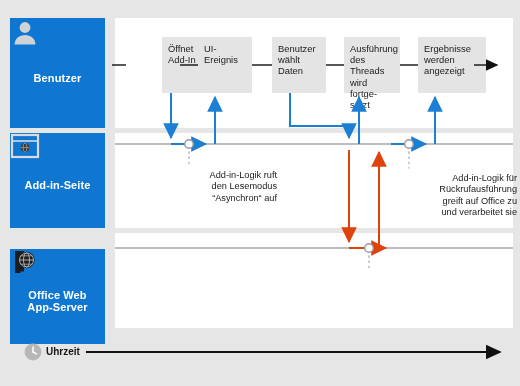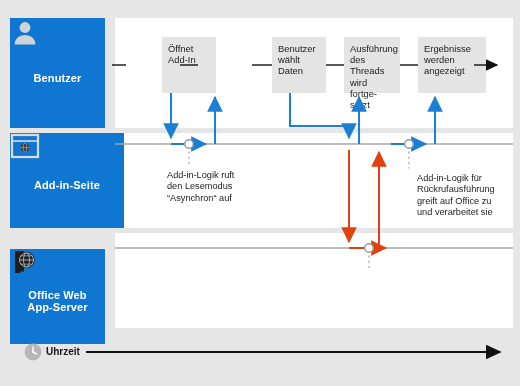--- a/index.html
+++ b/index.html
@@ -46,20 +46,21 @@
     white-space:pre-line;
   }
 
   
   .note{
     position:absolute;
     font-size:9.2px;
     line-height:11.4px;
     color:#1a1a1a;
     white-space:pre-line;
+    text-align:right;
   }
 
   
   .tl-label{
     position:absolute;
     font-size:10px;
     font-weight:700;
     color:#161616;
   }
   svg{position:absolute;left:0;top:0;overflow:visible;}
@@ -74,21 +75,21 @@
     <span class="ico">
       <svg width="30" height="30" viewBox="0 0 30 30">
         <circle cx="15" cy="9.5" r="5.4" fill="#cfd3d6"></circle>
         <path d="M4.6 26.5c0-5.9 4.7-9.6 10.4-9.6s10.4 3.7 10.4 9.6z" fill="#cfd3d6"></path>
       </svg>
     </span>
     <span class="lbl">Benutzer</span>
   </div>
 
   <div class="lane" style="left:115px;top:133px;width:398px;height:95px;"></div>
-  <div class="lane-head" style="left:10px;top:133px;width:114px;height:95px;">
+  <div class="lane-head" style="left:10px;top:133px;width:95px;height:95px;">
     <span class="ico">
       <svg width="30" height="26" viewBox="0 0 30 26">
         <rect x="2" y="2" width="26" height="22" fill="none" stroke="#d9dcde" stroke-width="2.2"></rect>
         <rect x="4.6" y="8" width="20.8" height="13.4" fill="#0f76d1"></rect>
         <line x1="2" y1="8" x2="28" y2="8" stroke="#d9dcde" stroke-width="1.6"></line>
         <circle cx="15" cy="14.6" r="4.5" fill="#3a3a3a"></circle>
         <ellipse cx="15" cy="14.6" rx="1.9" ry="4.5" fill="none" stroke="#9aa0a4" stroke-width=".8"></ellipse>
         <line x1="10.5" y1="14.6" x2="19.5" y2="14.6" stroke="#9aa0a4" stroke-width=".8"></line>
       </svg>
     </span>
@@ -108,20 +109,22 @@
         <line x1="10.6" y1="6.8" x2="22.4" y2="6.8" stroke="#b9bdc0" stroke-width=".7"></line>
         <line x1="10.6" y1="15.2" x2="22.4" y2="15.2" stroke="#b9bdc0" stroke-width=".7"></line>
       </svg>
     </span>
     <span class="lbl">Office Web
 App-Server</span>
   </div>
 
   <div class="pbox" style="left:126px;top:37px;width:54px;height:56px;margin-left:36px;">Öffnet
 Add-In</div>
+  <div class="pbox" style="left:198px;top:37px;width:54px;height:56px;">UI-
+Ereignis</div>
   <div class="pbox" style="left:272px;top:37px;width:54px;height:56px;">Benutzer
 wählt
 Daten</div>
   <div class="pbox" style="left:344px;top:37px;width:56px;height:56px;">Ausführung
 des Threads
 wird fortge-
 setzt</div>
   <div class="pbox" style="left:418px;top:37px;width:68px;height:56px;">Ergebnisse
 werden
 angezeigt</div>

